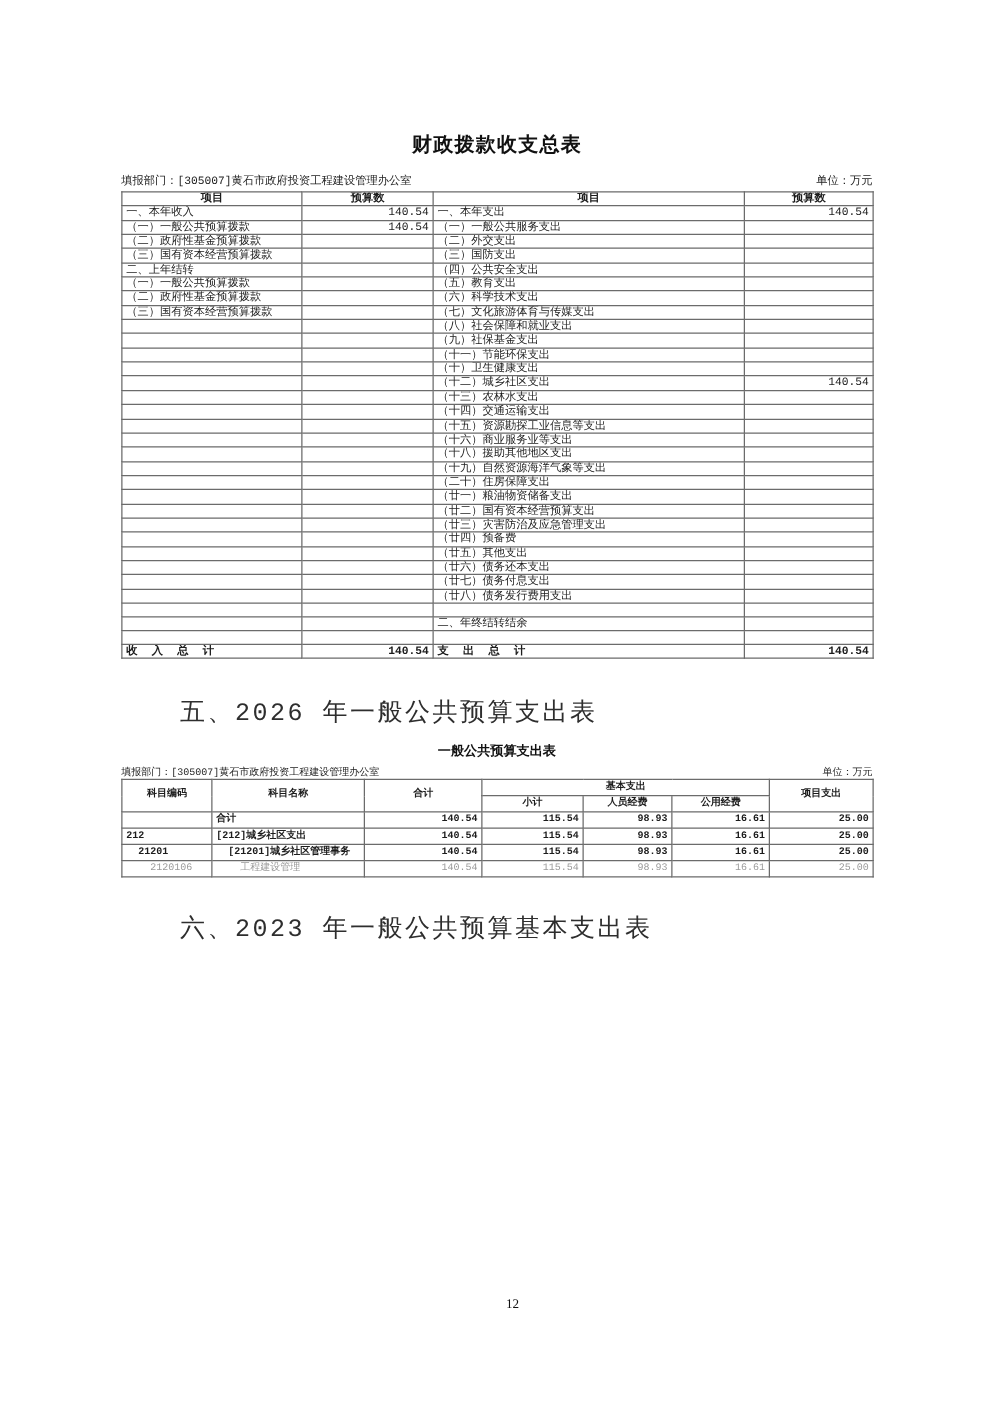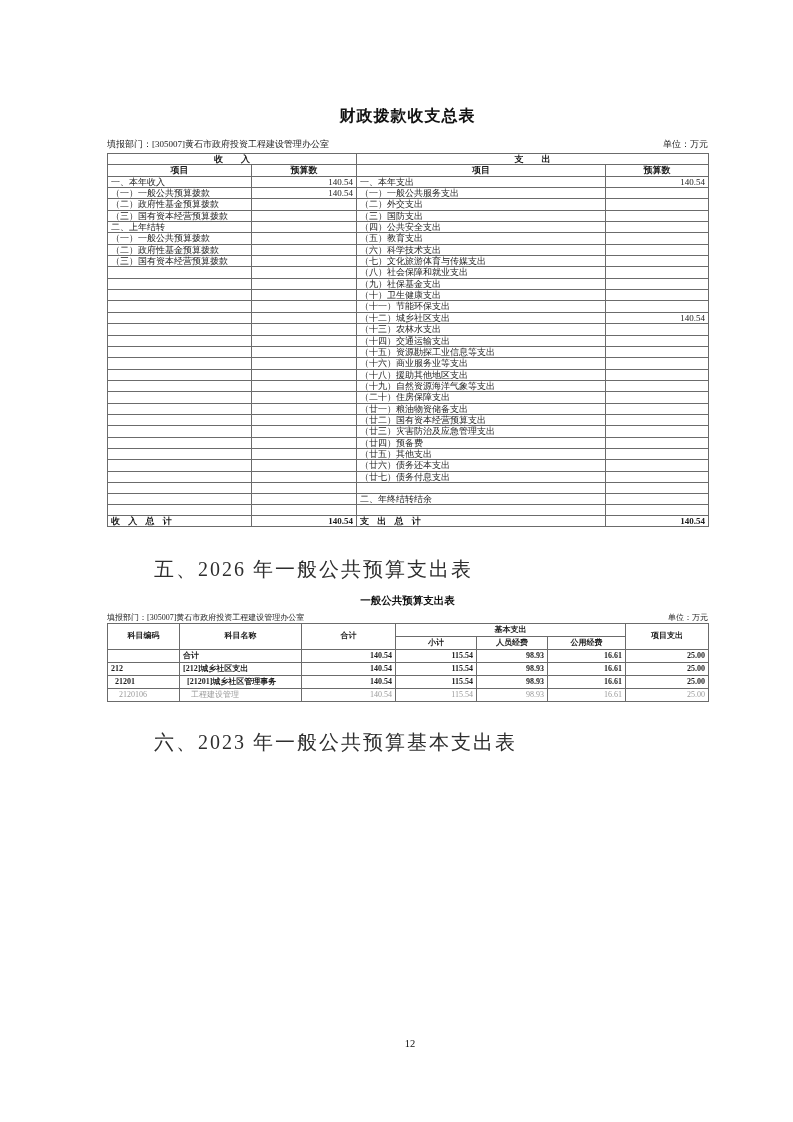--- a/index.html
+++ b/index.html
@@ -11,23 +11,24 @@
   .page {
     position: relative;
     width: 793px;
     height: 1122px;
     margin: 0 auto;
     background: #ffffff;
     overflow: hidden;
   }
   .content {
     position: absolute;
-    left: 107px;
+    left: 97px;
     top: 0;
     width: 601px;
+    font-family: Liberation Mono, monospace;
   }
   .doc-title {
     margin-top: 106px;
     text-align: center;
     font-size: 16px;
     font-weight: bold;
     letter-spacing: 1px;
     color: #111;
   }
   .meta-row {
@@ -117,24 +118,20 @@
 
     <table class="t1">
       <colgroup>
         <col style="width:144px">
           <col style="width:105px">
         <col style="width:249px">
           <col style="width:103px">
       </colgroup>
       <thead>
         <tr>
-          <th colspan="2">收　　入</th>
-          <th colspan="2">支　　出</th>
-        </tr>
-        <tr>
           <th>项目</th>
           <th>预算数</th>
           <th>项目</th>
           <th>预算数</th>
         </tr>
       </thead>
       <tbody>
           <tr>
             <td>一、本年收入</td>
             <td>140.54</td>
@@ -191,32 +188,32 @@
           </tr>
           <tr>
             <td></td>
             <td></td>
             <td>（九）社保基金支出</td>
             <td></td>
           </tr>
           <tr>
             <td></td>
             <td></td>
+            <td>（十一）节能环保支出</td>
+            <td></td>
+          </tr>
+          <tr>
+            <td></td>
+            <td></td>
             <td>（十）卫生健康支出</td>
             <td></td>
           </tr>
           <tr>
             <td></td>
             <td></td>
-            <td>（十一）节能环保支出</td>
-            <td></td>
-          </tr>
-          <tr>
-            <td></td>
-            <td></td>
             <td>（十二）城乡社区支出</td>
             <td>140.54</td>
           </tr>
           <tr>
             <td></td>
             <td></td>
             <td>（十三）农林水支出</td>
             <td></td>
           </tr>
           <tr>
@@ -288,20 +285,26 @@
           <tr>
             <td></td>
             <td></td>
             <td>（廿六）债务还本支出</td>
             <td></td>
           </tr>
           <tr>
             <td></td>
             <td></td>
             <td>（廿七）债务付息支出</td>
+            <td></td>
+          </tr>
+          <tr>
+            <td></td>
+            <td></td>
+            <td>（廿八）债务发行费用支出</td>
             <td></td>
           </tr>
           <tr>
             <td></td>
             <td></td>
             <td></td>
             <td></td>
           </tr>
           <tr>
             <td></td>

